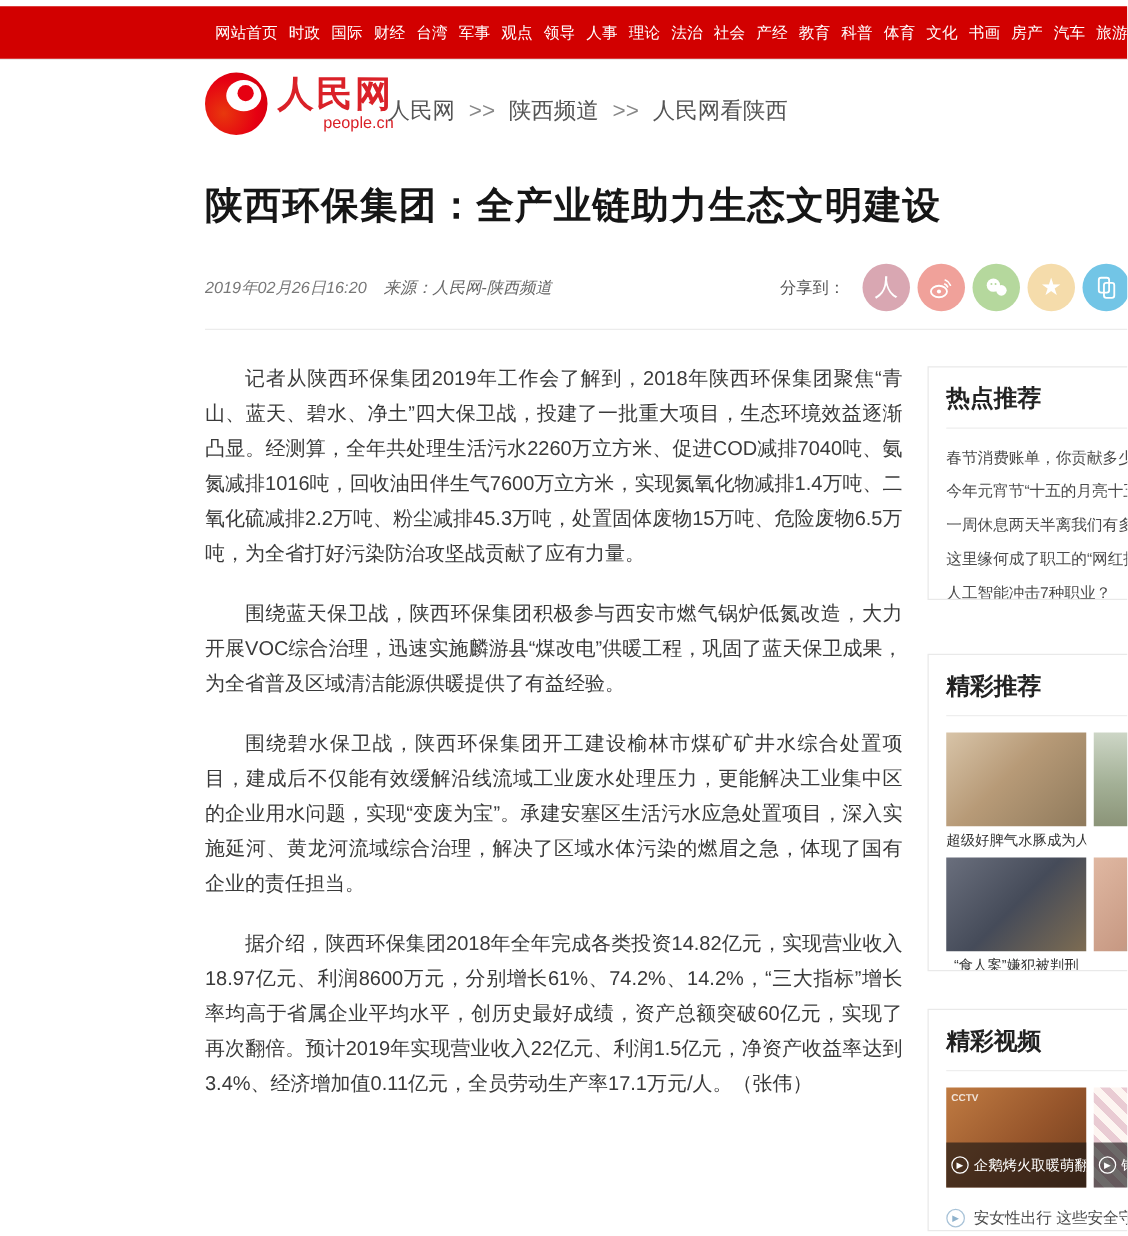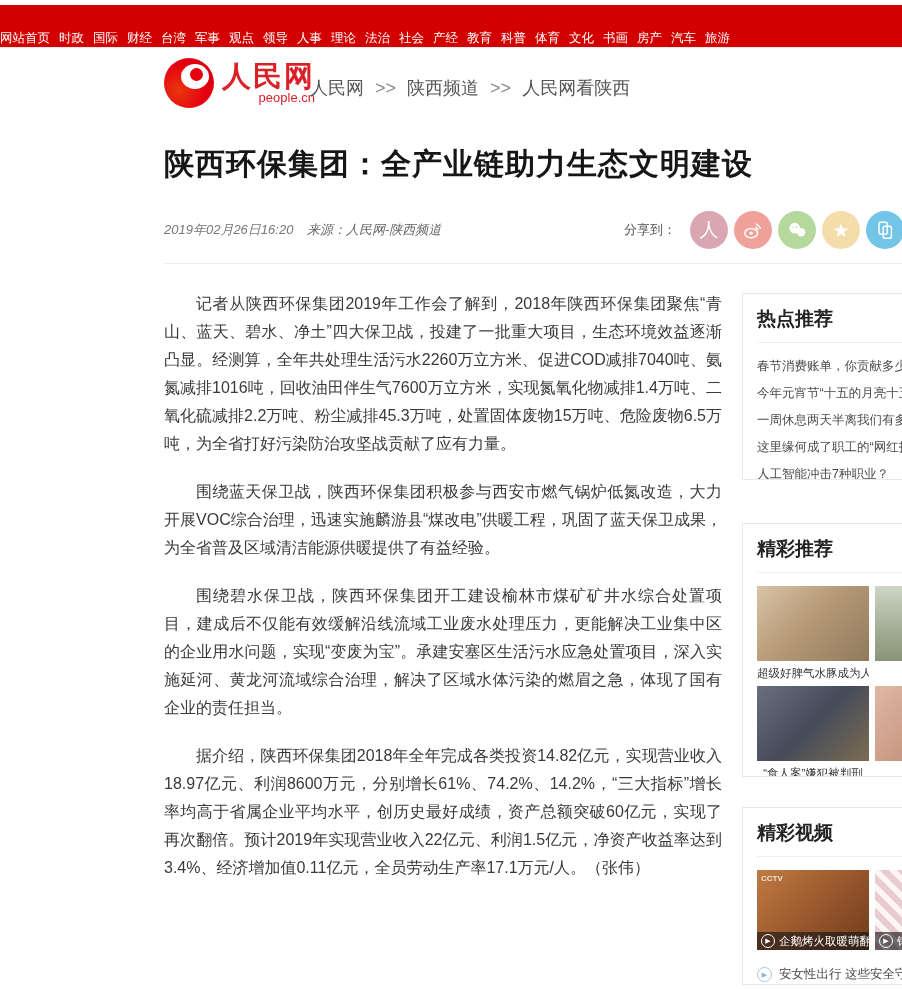--- a/index.html
+++ b/index.html
@@ -2,21 +2,21 @@
 <html><head>
 <meta charset="utf-8">
 <style>
   * { margin:0; padding:0; box-sizing:border-box; }
   html,body { background:#fff; }
   body { font-family:"Liberation Sans","DejaVu Sans",sans-serif; }
   .page { position:relative; width:902px; height:989px; overflow:hidden; background:#fff; }
 
   
   .topbar { margin-top:5px; height:43px; background:#d20000; border-bottom:1px solid #e9e9e9; }
-  .topnav { display:flex; align-items:flex-end; height:100%; white-space:nowrap; overflow:hidden; }
+  .topnav { display:flex; align-items:center; height:100%; padding-left:172px; white-space:nowrap; overflow:hidden; }
   .topnav a { color:#fff; font-size:12.5px; text-decoration:none; margin-right:9px; flex:0 0 auto; }
 
   
   .hdr { position:relative; height:70px; }
   .logo { position:absolute; left:164px; top:10px; display:flex; align-items:center; cursor:pointer; }
   .logo-mark { width:50px; height:50px; border-radius:50%;
     background:radial-gradient(circle at 30% 65%, #e8380d 0%, #e60012 55%, #c7000b 100%); position:relative; }
   .logo-mark::before { content:""; position:absolute; right:5px; top:6px; width:28px; height:25px; border-radius:50%; background:#fff; }
   .logo-mark::after { content:""; position:absolute; right:11px; top:10px; width:13px; height:13px; border-radius:50%; background:#e60012; }
   .logo-text { margin-left:8px; display:flex; flex-direction:column; align-items:flex-end; }
@@ -56,21 +56,21 @@
   .thumb .cap { font-size:11.5px; color:#333; text-align:center; line-height:25px; white-space:nowrap; overflow:hidden; }
   .img-capybara { background:linear-gradient(135deg,#d8c4a8 0%,#b79a77 45%,#8f7a5c 100%); }
   .img-elephant { background:linear-gradient(180deg,#cdd6c6 0%,#a3b096 55%,#8b9478 100%); }
   .img-court { background:linear-gradient(135deg,#6a6f7d 0%,#454b59 50%,#7d6c52 100%); }
   .img-boy { background:linear-gradient(135deg,#e0b8a2 0%,#c89a84 50%,#6fa0a6 100%); }
   .box-video { height:178px; }
   .video-row { margin-top:13px; display:grid; grid-template-columns:112px 112px; column-gap:6px; }
   .vthumb { position:relative; width:112px; height:80px; cursor:pointer;text-align:center; }
   .v-penguin { background:linear-gradient(135deg,#c07b42 0%,#96552b 55%,#6e3c1d 100%); }
   .v-stripes { background:repeating-linear-gradient(45deg,#e9cbd3 0 6px,#fdf5f1 6px 12px); }
-  .vstrip { position:absolute; left:0; right:0; bottom:0; height:18px; background:rgba(20,20,20,.62);
+  .vstrip { position:absolute; left:0; right:0; bottom:0; height:36px; background:rgba(20,20,20,.62);
     display:flex; align-items:center; padding:0 4px; color:#fff; font-size:11.5px; white-space:nowrap; overflow:hidden; }
   .play-sm { width:14px; height:14px; border:1px solid #fff; border-radius:50%; display:inline-flex; align-items:center; justify-content:center;
     font-size:7px; margin-right:4px; flex:0 0 auto; }
   .watermark { position:absolute; left:4px; top:4px; color:rgba(255,255,255,.8); font-size:8px; font-weight:bold; }
   .video-list { margin-top:16px; }
   .video-list .vl-item { display:flex; align-items:center; font-size:12.5px; color:#4a4a4a; white-space:nowrap; cursor:pointer; }
   .play-gray { width:15px; height:15px; border:1px solid #a9c3d8; color:#8fb2cc; border-radius:50%; display:inline-flex;
     align-items:center; justify-content:center; font-size:7px; margin-right:7px; flex:0 0 auto; }
 </style>
 </head>

